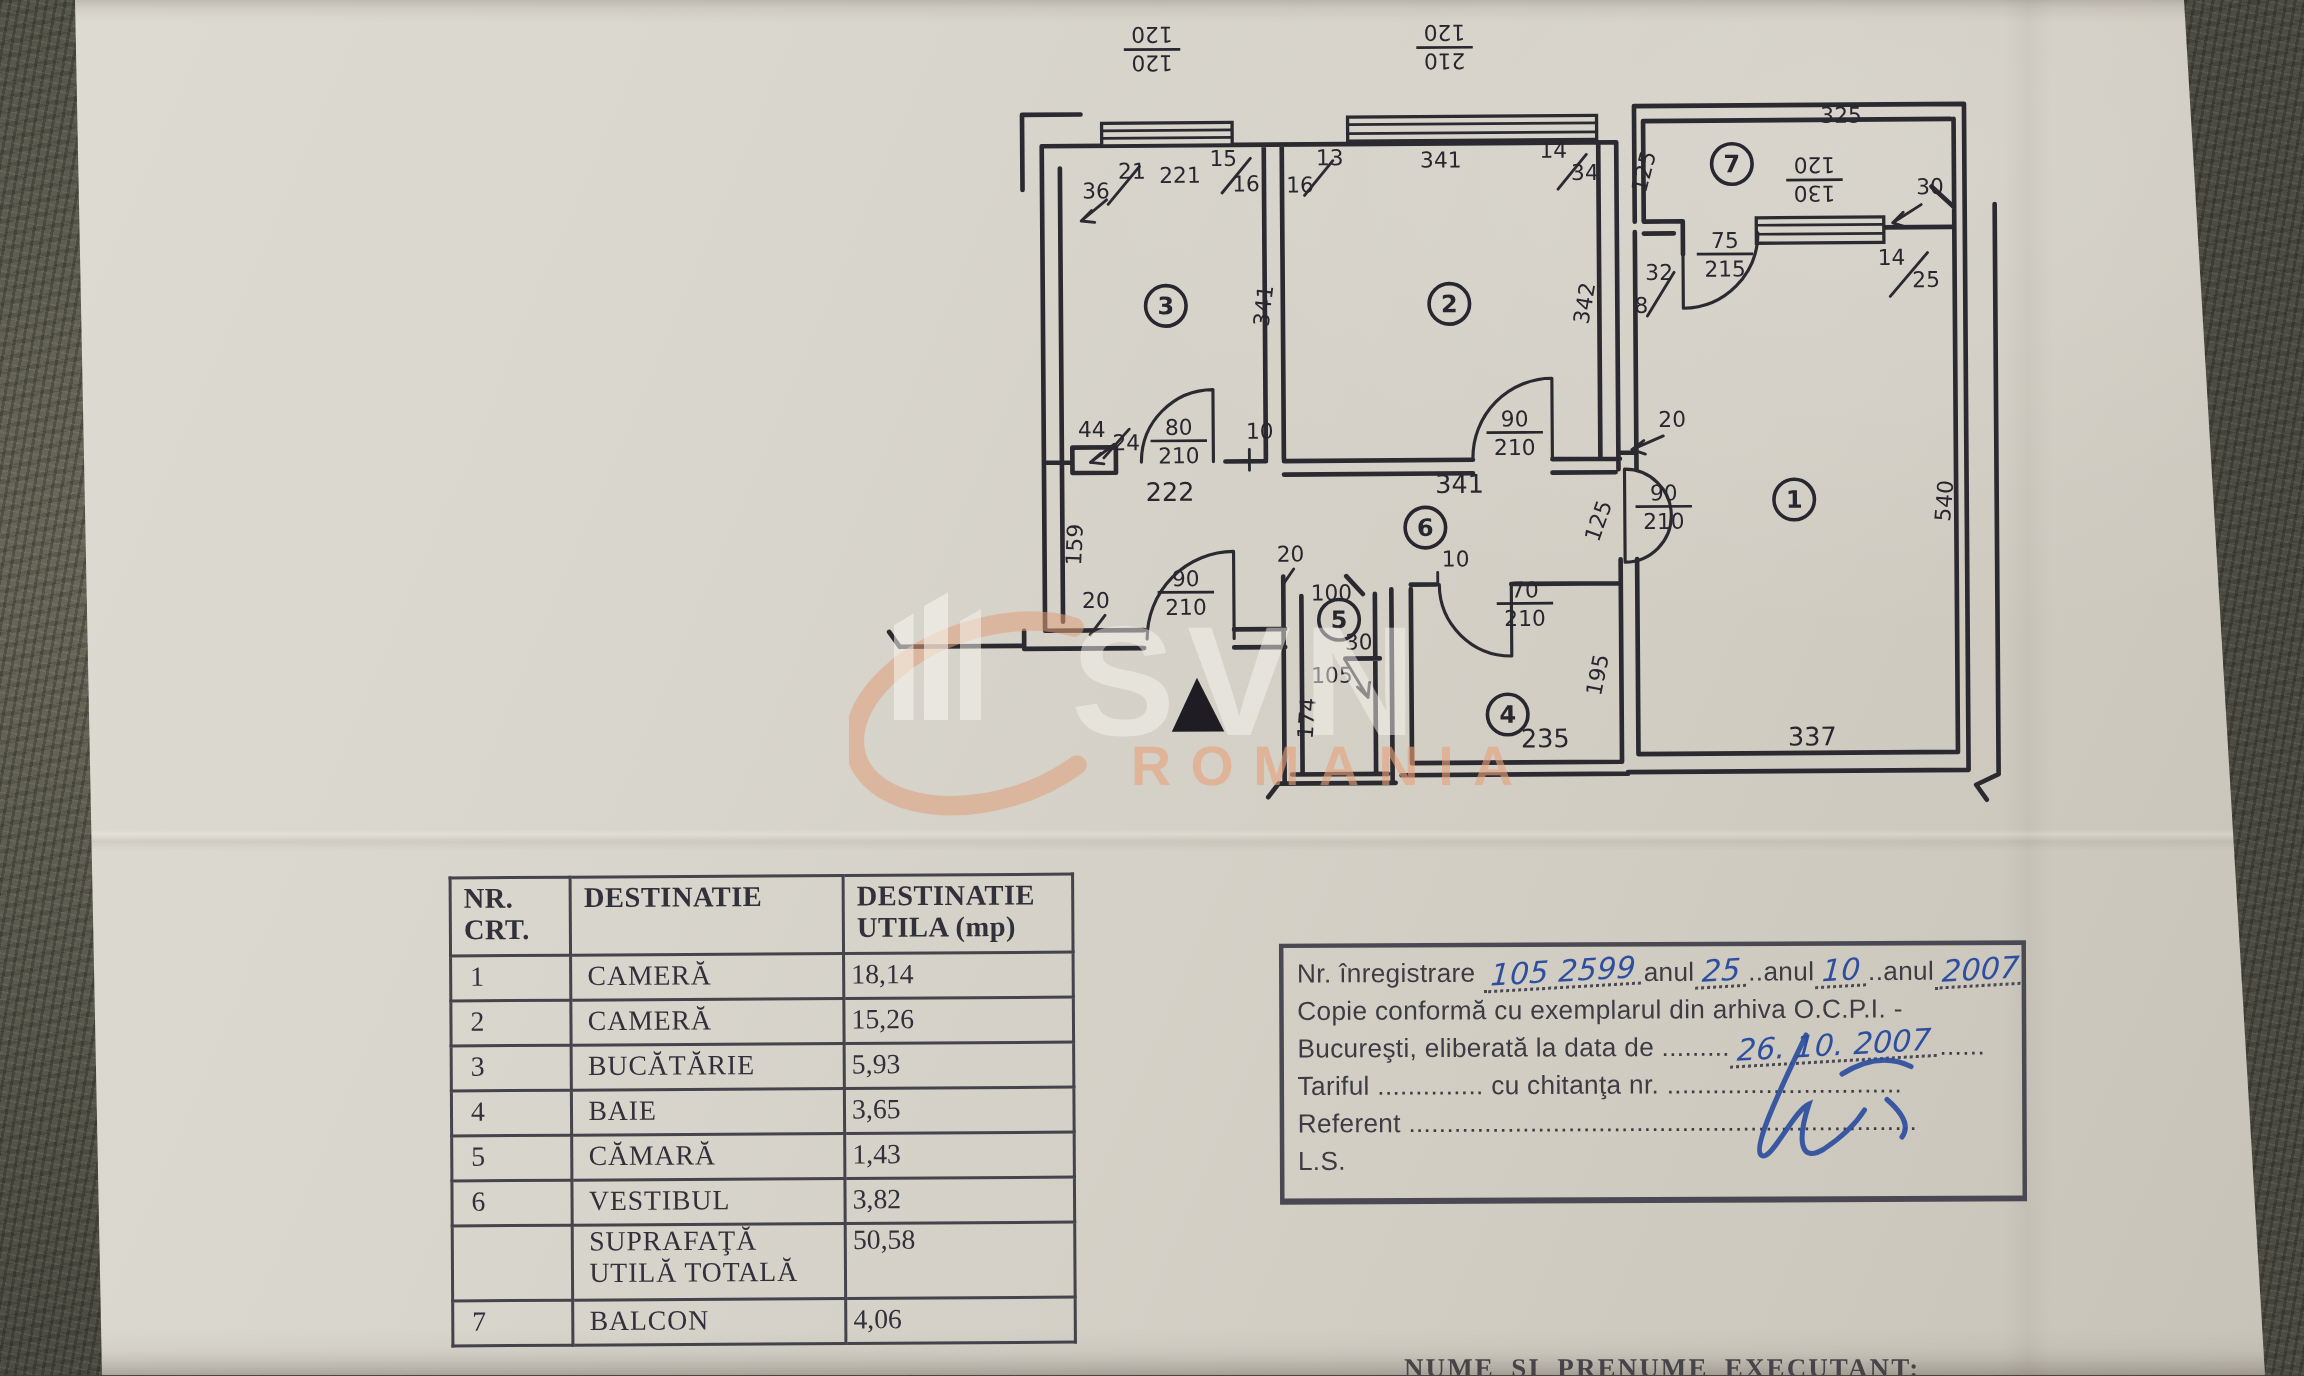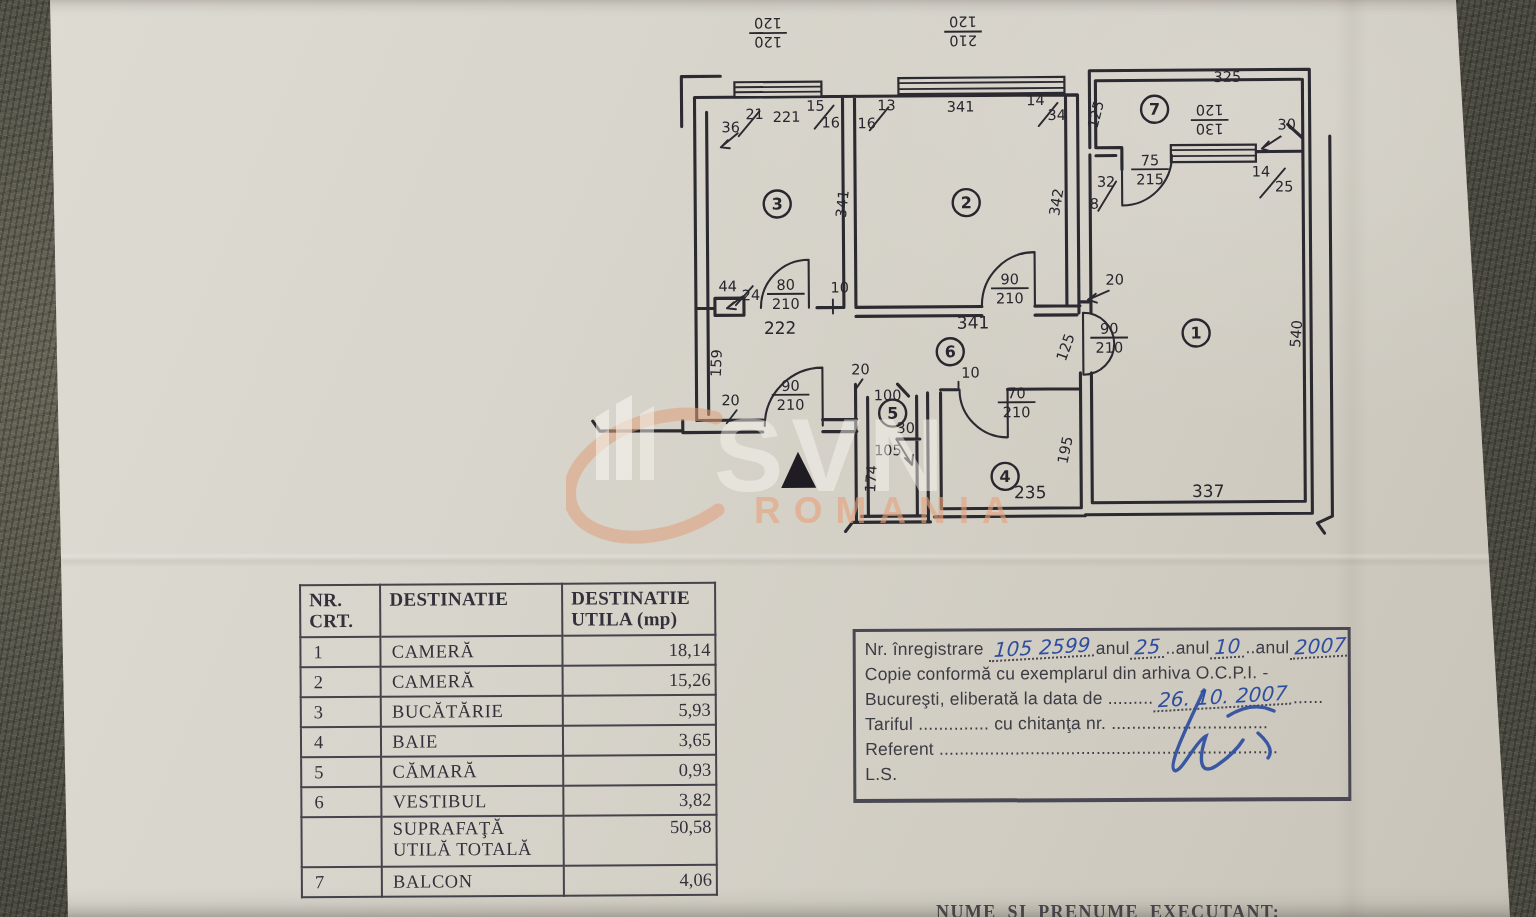--- a/index.html
+++ b/index.html
@@ -41,21 +41,21 @@
   .wm .sub{position:absolute;left:188px;top:108px;font-family:"Liberation Sans",sans-serif;
     font-size:37px;font-weight:bold;letter-spacing:13px;color:rgba(231,162,125,.62);}
   
   .area-table{position:absolute;left:300px;top:583px;width:417px;border-collapse:collapse;
     transform:rotate(-.35deg);font-family:"Liberation Serif",serif;color:#32303a;}
   .area-table th,.area-table td{border:2px solid #45434b;white-space:pre-line;line-height:1.12;}
   .area-table th{font-size:19px;font-weight:bold;text-align:left;padding:3px 4px 3px 8px;height:44px;vertical-align:top;letter-spacing:.3px;}
   .area-table td{font-size:18.5px;padding:1px 4px;height:26px;}
   .area-table td.nr{width:70px;text-align:left;padding-left:12px;}
   .area-table td.dest{width:183px;padding-left:10px;letter-spacing:.6px;}
-  .area-table td.val{width:150px;text-align:right;}
+  .area-table td.val{width:150px;text-align:left;}
   .area-table tr.total td{height:46px;vertical-align:top;}
   
   .stamp{position:absolute;left:853px;top:628px;width:475px;height:160px;border:3px solid #4a4852;
     border-bottom-width:4px;padding:5px 8px 2px 9px;transform:rotate(-.25deg);
     font-family:"Liberation Sans",sans-serif;font-size:17.5px;color:#3d3c44;letter-spacing:.2px;}
   .stamp-line{height:25px;line-height:25px;overflow:visible;white-space:nowrap;}
   .stamp .h{display:inline-block;font-family:"DejaVu Sans",sans-serif;font-style:italic;
     color:#2e4ea0;font-size:20px;transform:rotate(-3deg) skewX(-7deg);
     border-bottom:2px dotted #4a4852;padding:0 4px;margin:0 1px;line-height:20px;}
   .signature{position:absolute;left:1108px;top:678px;pointer-events:none;}
@@ -285,21 +285,21 @@
             <td class="val">5,93</td>
           </tr>
           <tr>
             <td class="nr">4</td>
             <td class="dest">BAIE</td>
             <td class="val">3,65</td>
           </tr>
           <tr>
             <td class="nr">5</td>
             <td class="dest">CĂMARĂ</td>
-            <td class="val">0,93</td>
+            <td class="val">1,43</td>
           </tr>
           <tr>
             <td class="nr">6</td>
             <td class="dest">VESTIBUL</td>
             <td class="val">3,82</td>
           </tr>
           <tr class="total">
             <td class="nr"></td>
             <td class="dest">SUPRAFAŢĂ
 UTILĂ TOTALĂ</td>

